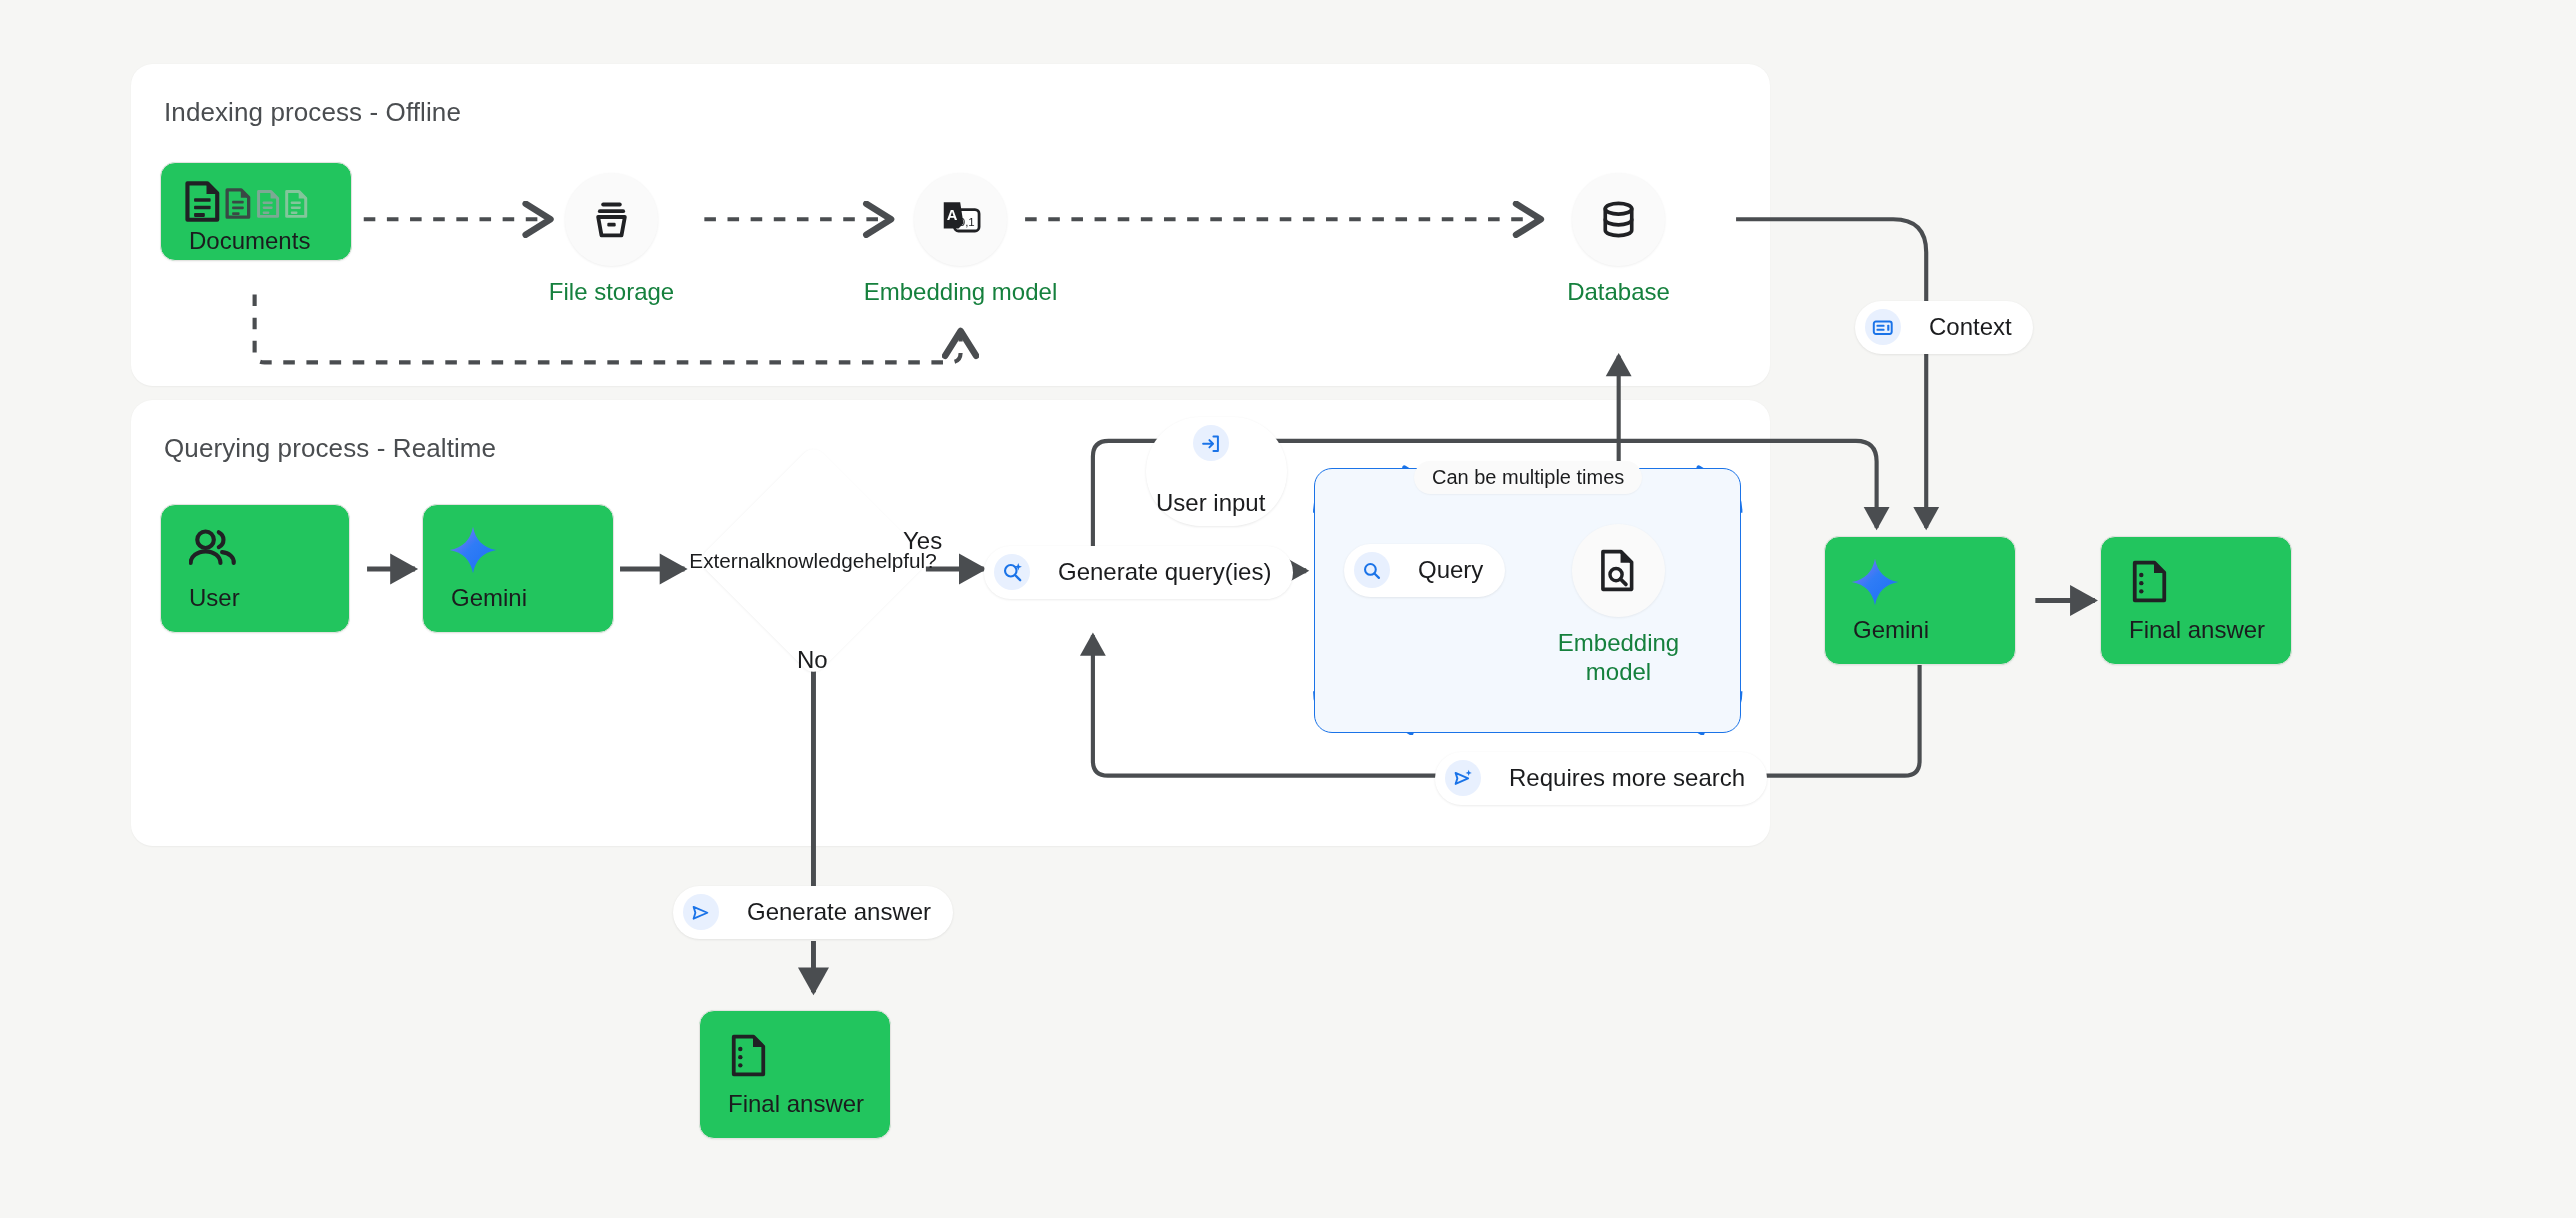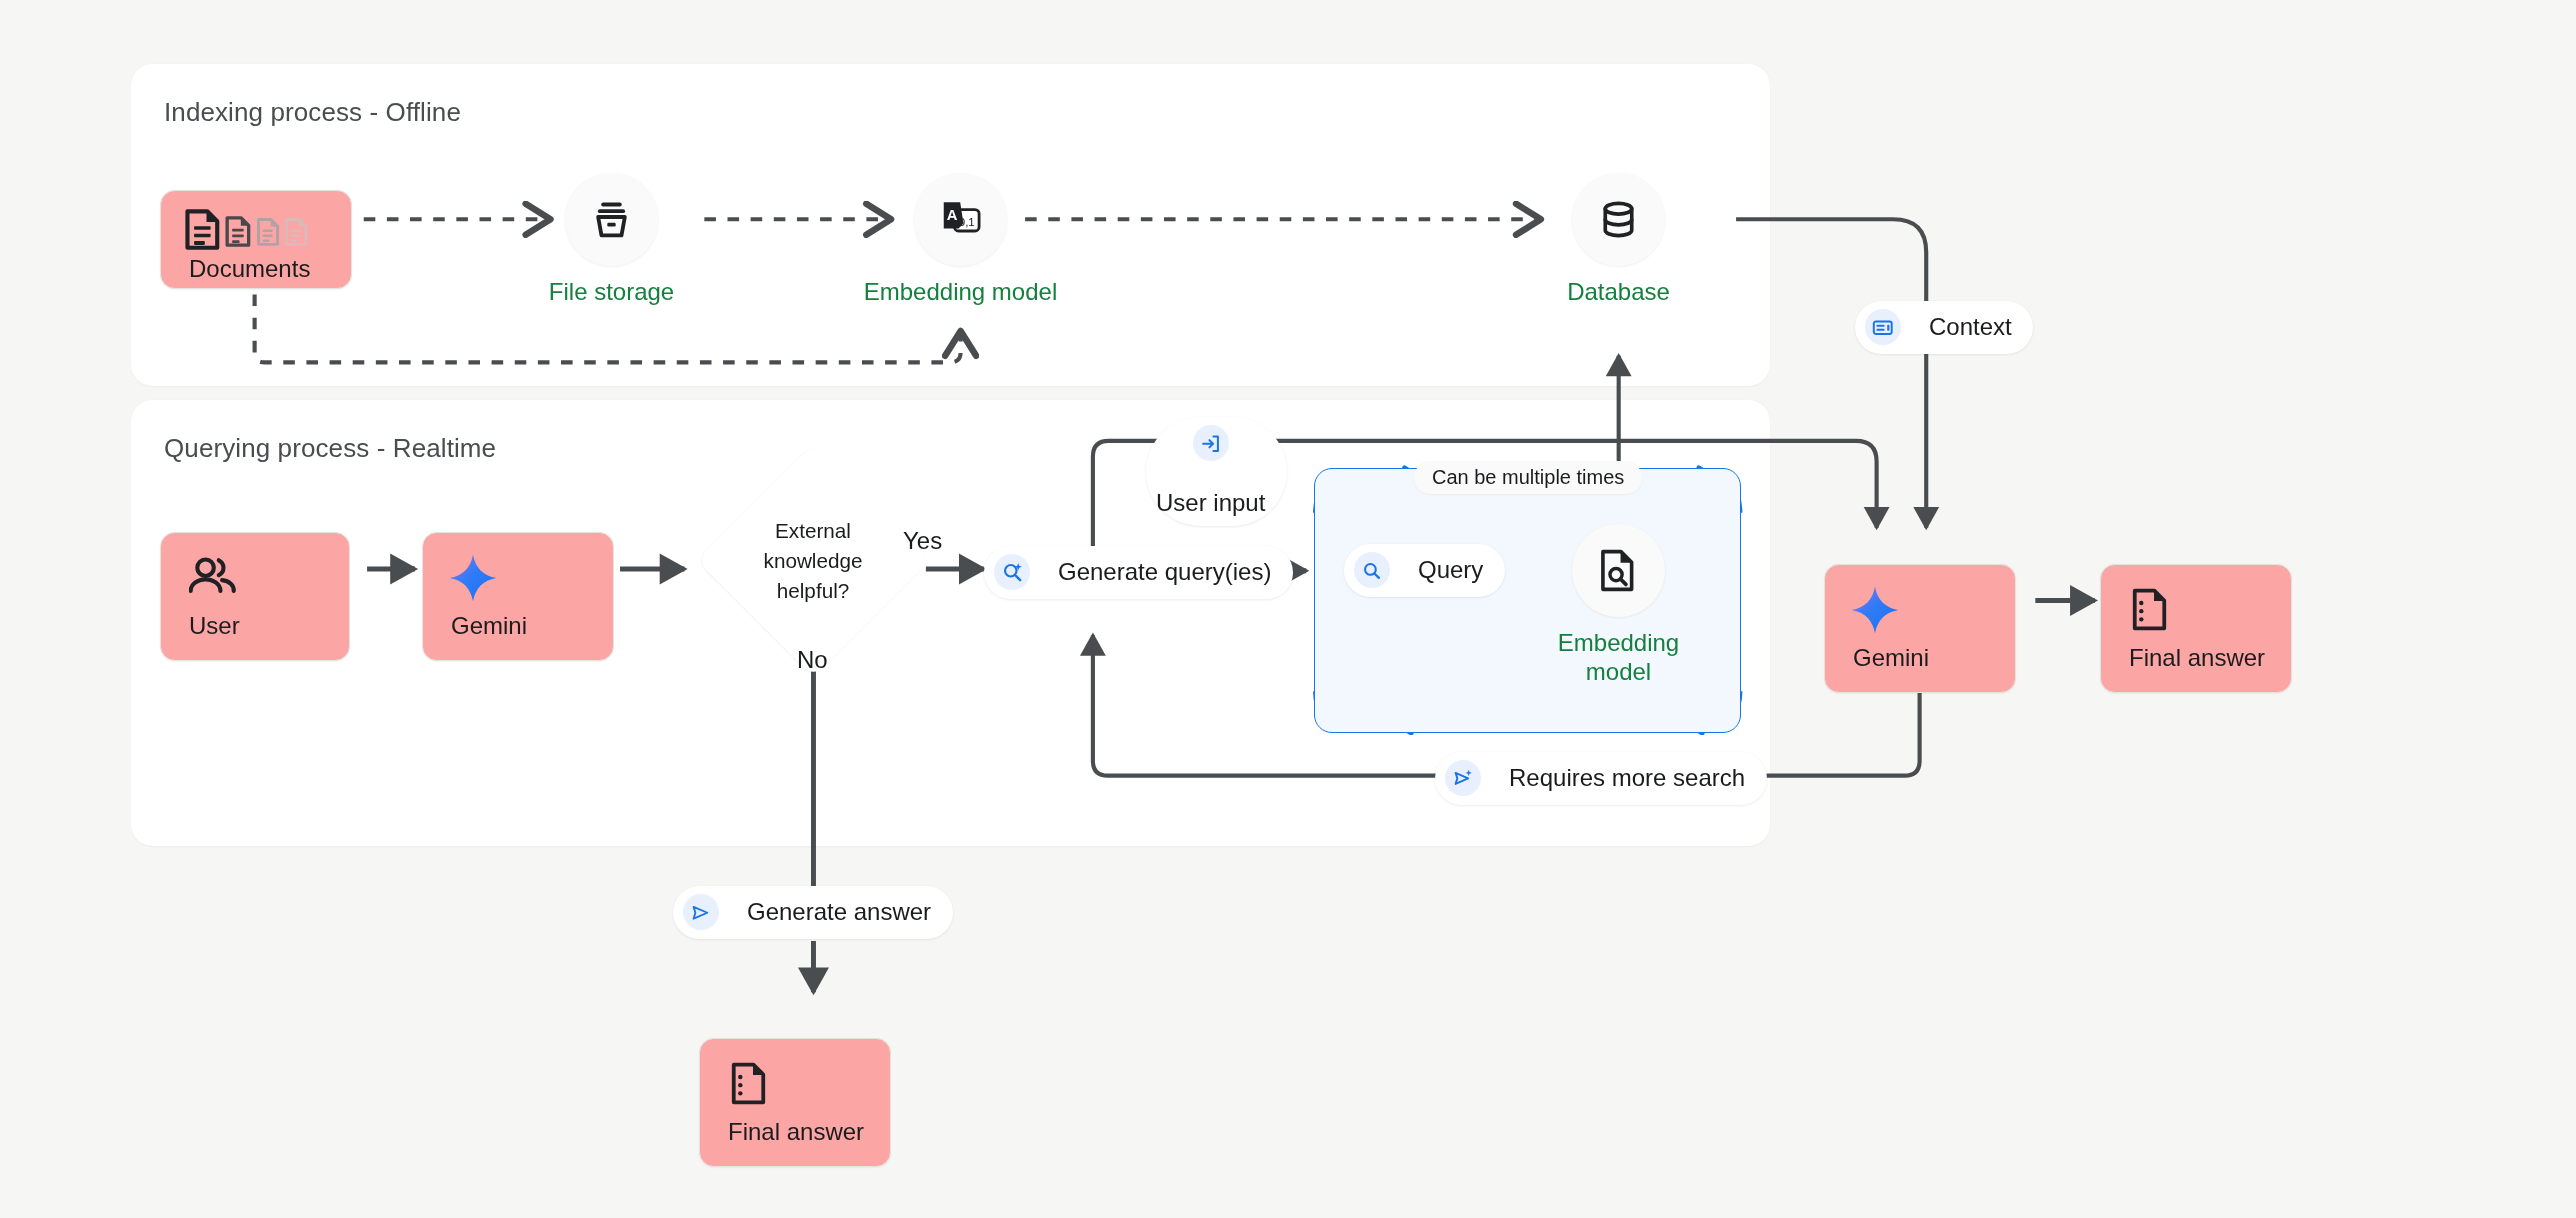--- a/index.html
+++ b/index.html
@@ -24,23 +24,23 @@
     position:absolute;left:33px;top:33px;
     font-size:26px;color:#4a4d50;letter-spacing:0.1px;white-space:nowrap;
   }
 
   
   svg.layer{position:absolute;left:0;top:0;width:2576px;height:1219px;overflow:visible;}
   #edges-under{z-index:2;}
 
   
   .card{
-    position:absolute;background:#fca5a5;border:0.8px solid #e3e3e0;border-radius:15px;
+    position:absolute;background:#22c55e;border:0.8px solid #e3e3e0;border-radius:15px;
     box-shadow:0 0.8px 1.7px rgba(0,0,0,.05);
-    z-index:5;box-sizing:border-box;margin-top:28px;
+    z-index:5;box-sizing:border-box;
   }
   .card .glyph{position:absolute;left:28px;}
   .card .cap{
     position:absolute;left:28px;font-size:24px;color:#1b1c1e;white-space:nowrap;
   }
 
   
   .circle-node{position:absolute;z-index:5;}
   .circle-node .disc{
     position:absolute;left:0;top:0;width:93px;height:93px;border-radius:50%;
@@ -54,21 +54,21 @@
 
   
   #decision{position:absolute;left:704px;top:498px;width:218px;height:126px;z-index:5;}
   #decision .dshape{
     position:absolute;left:26.5px;top:-20px;width:165px;height:165px;
     background:#fff;border-radius:13.2px;transform:rotate(45deg);
     box-shadow:0 0.8px 2.5px rgba(0,0,0,.06);
   }
   #decision .dtext{
     position:absolute;left:0;top:0;width:218px;height:126px;
-    display:flex;flex-direction:column;align-items:center;justify-content:center;
+    display:flex;flex-direction:row;align-items:center;justify-content:center;
     font-size:20.7px;color:#1b1c1e;line-height:1.45;text-align:center;
   }
 
   
   .pill{
     position:absolute;display:flex;align-items:center;gap:28px;
     background:#fff;border-radius:826px;padding:8.3px 21.5px 8.3px 10px;
     box-shadow:0 0.8px 2.5px rgba(0,0,0,.09);
     font-size:24px;color:#1b1c1e;white-space:nowrap;z-index:8;
   }

